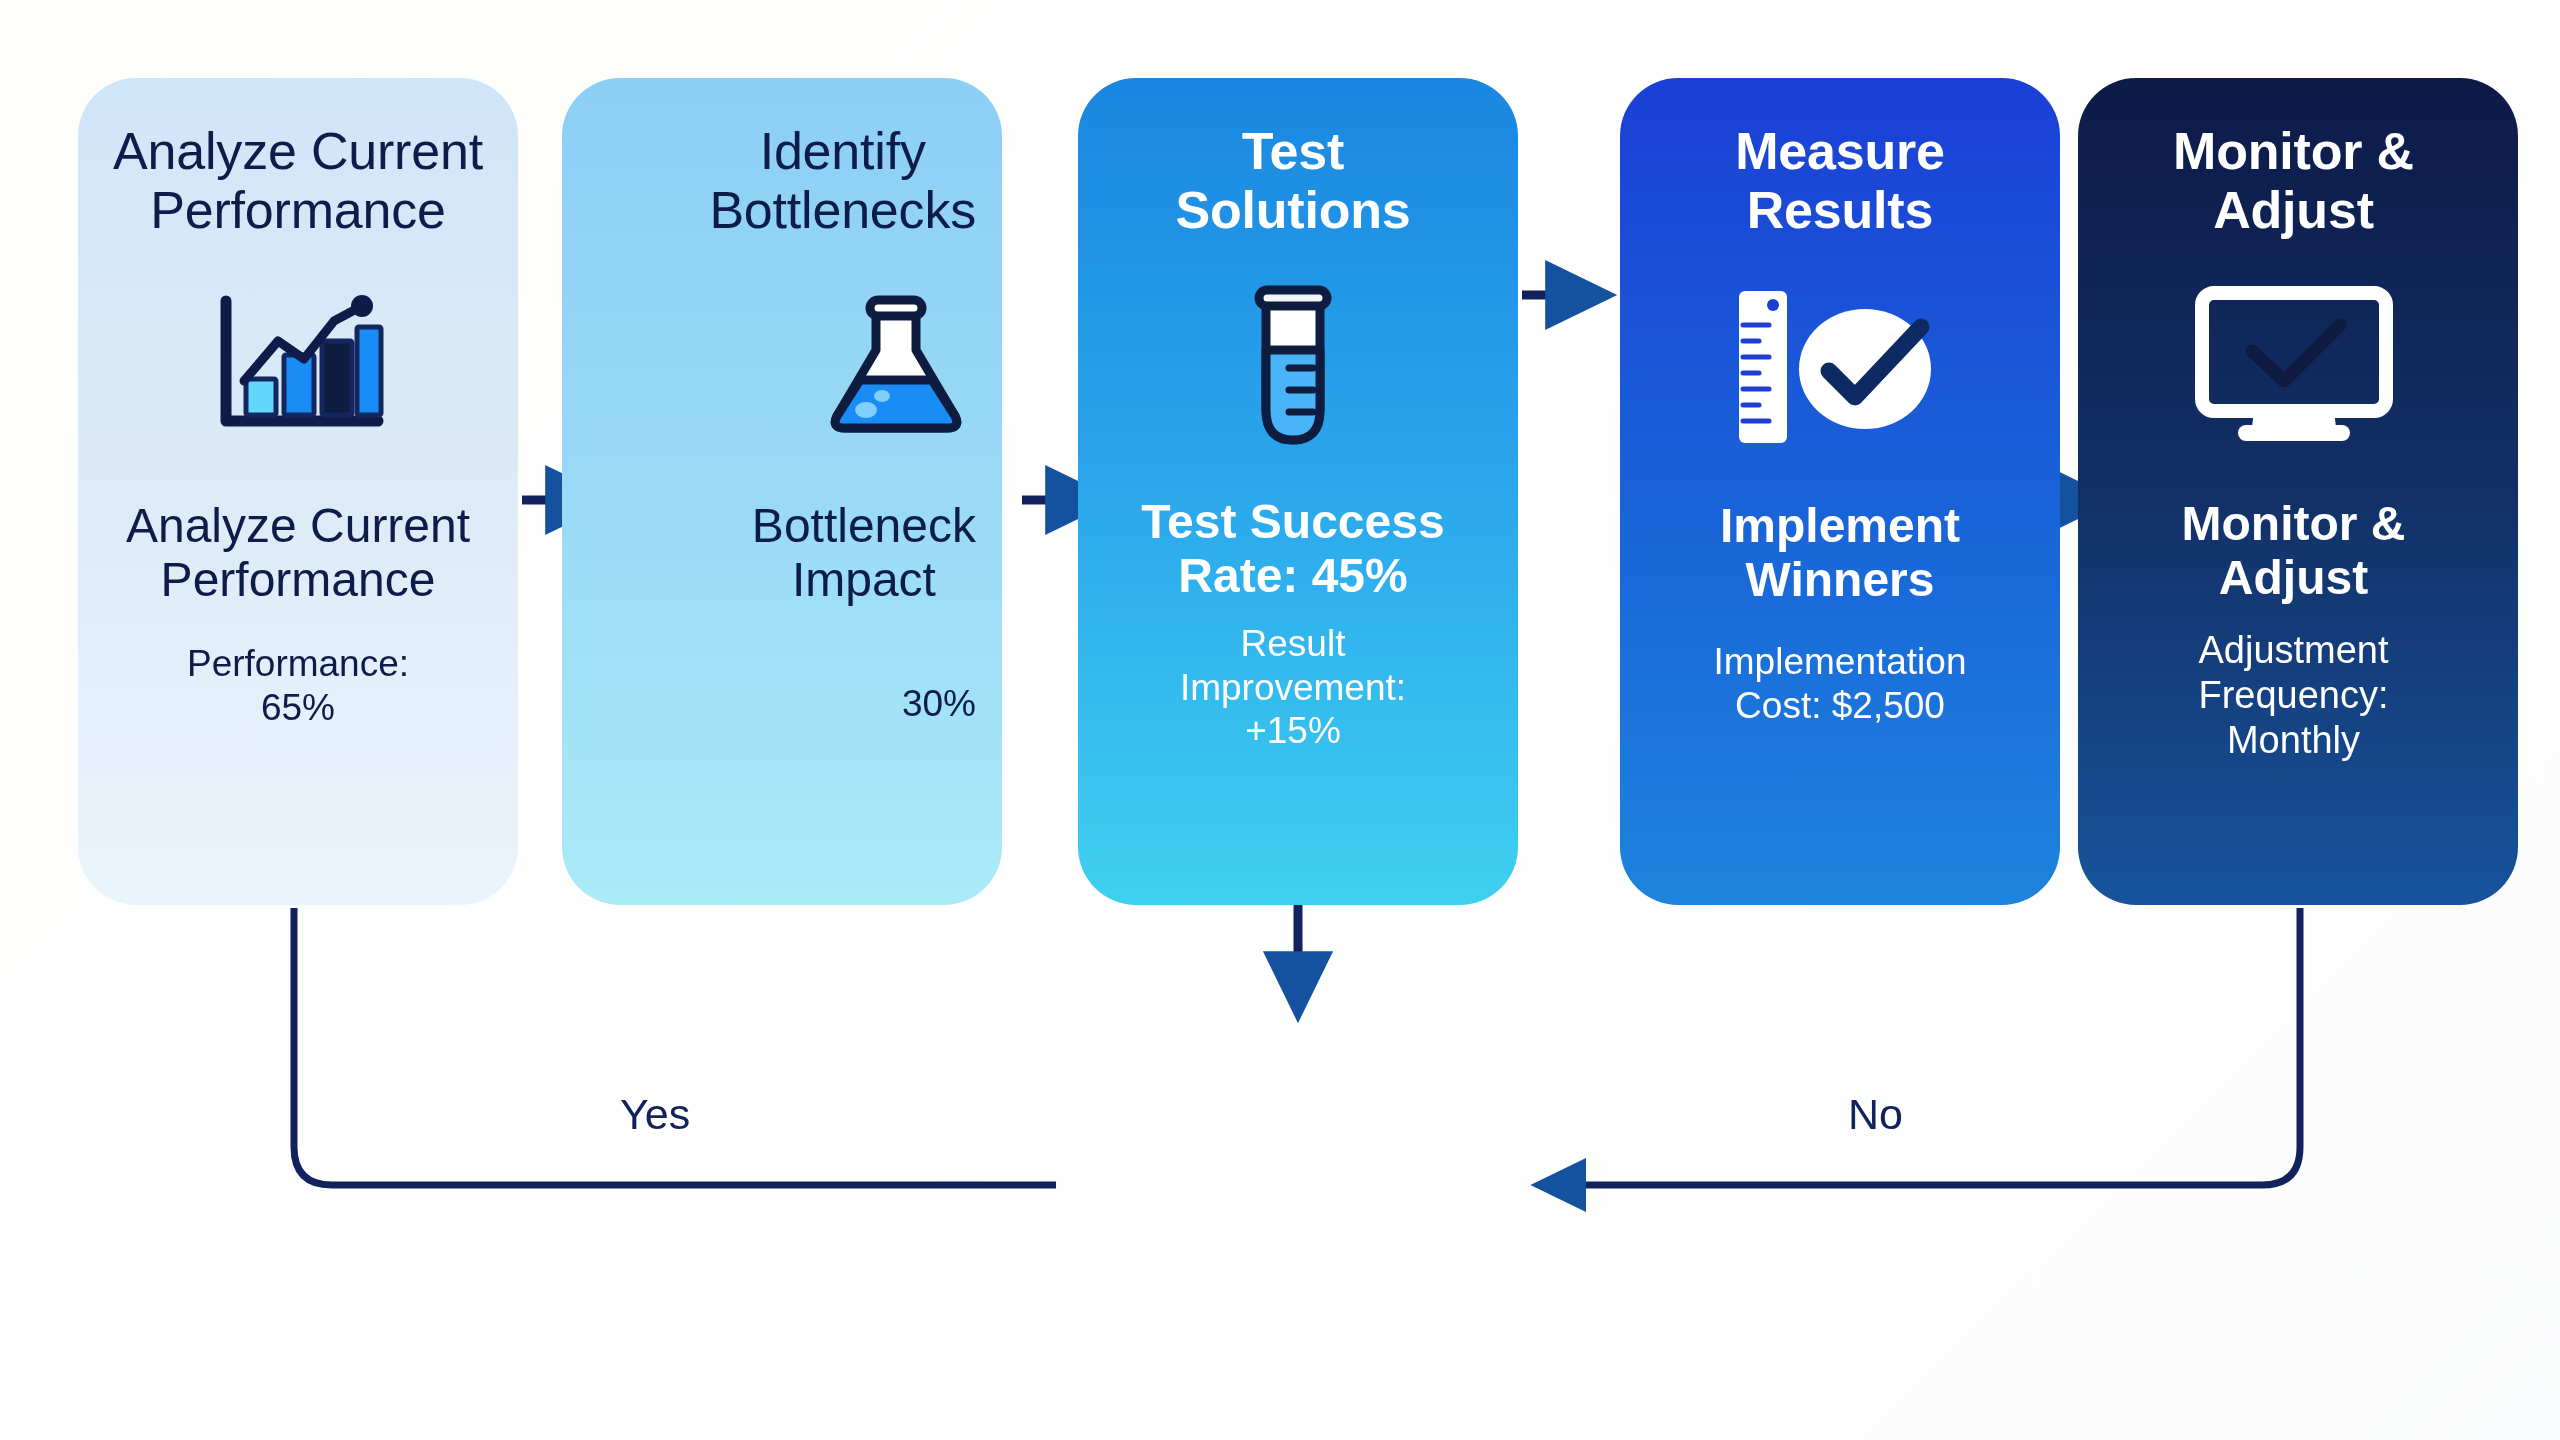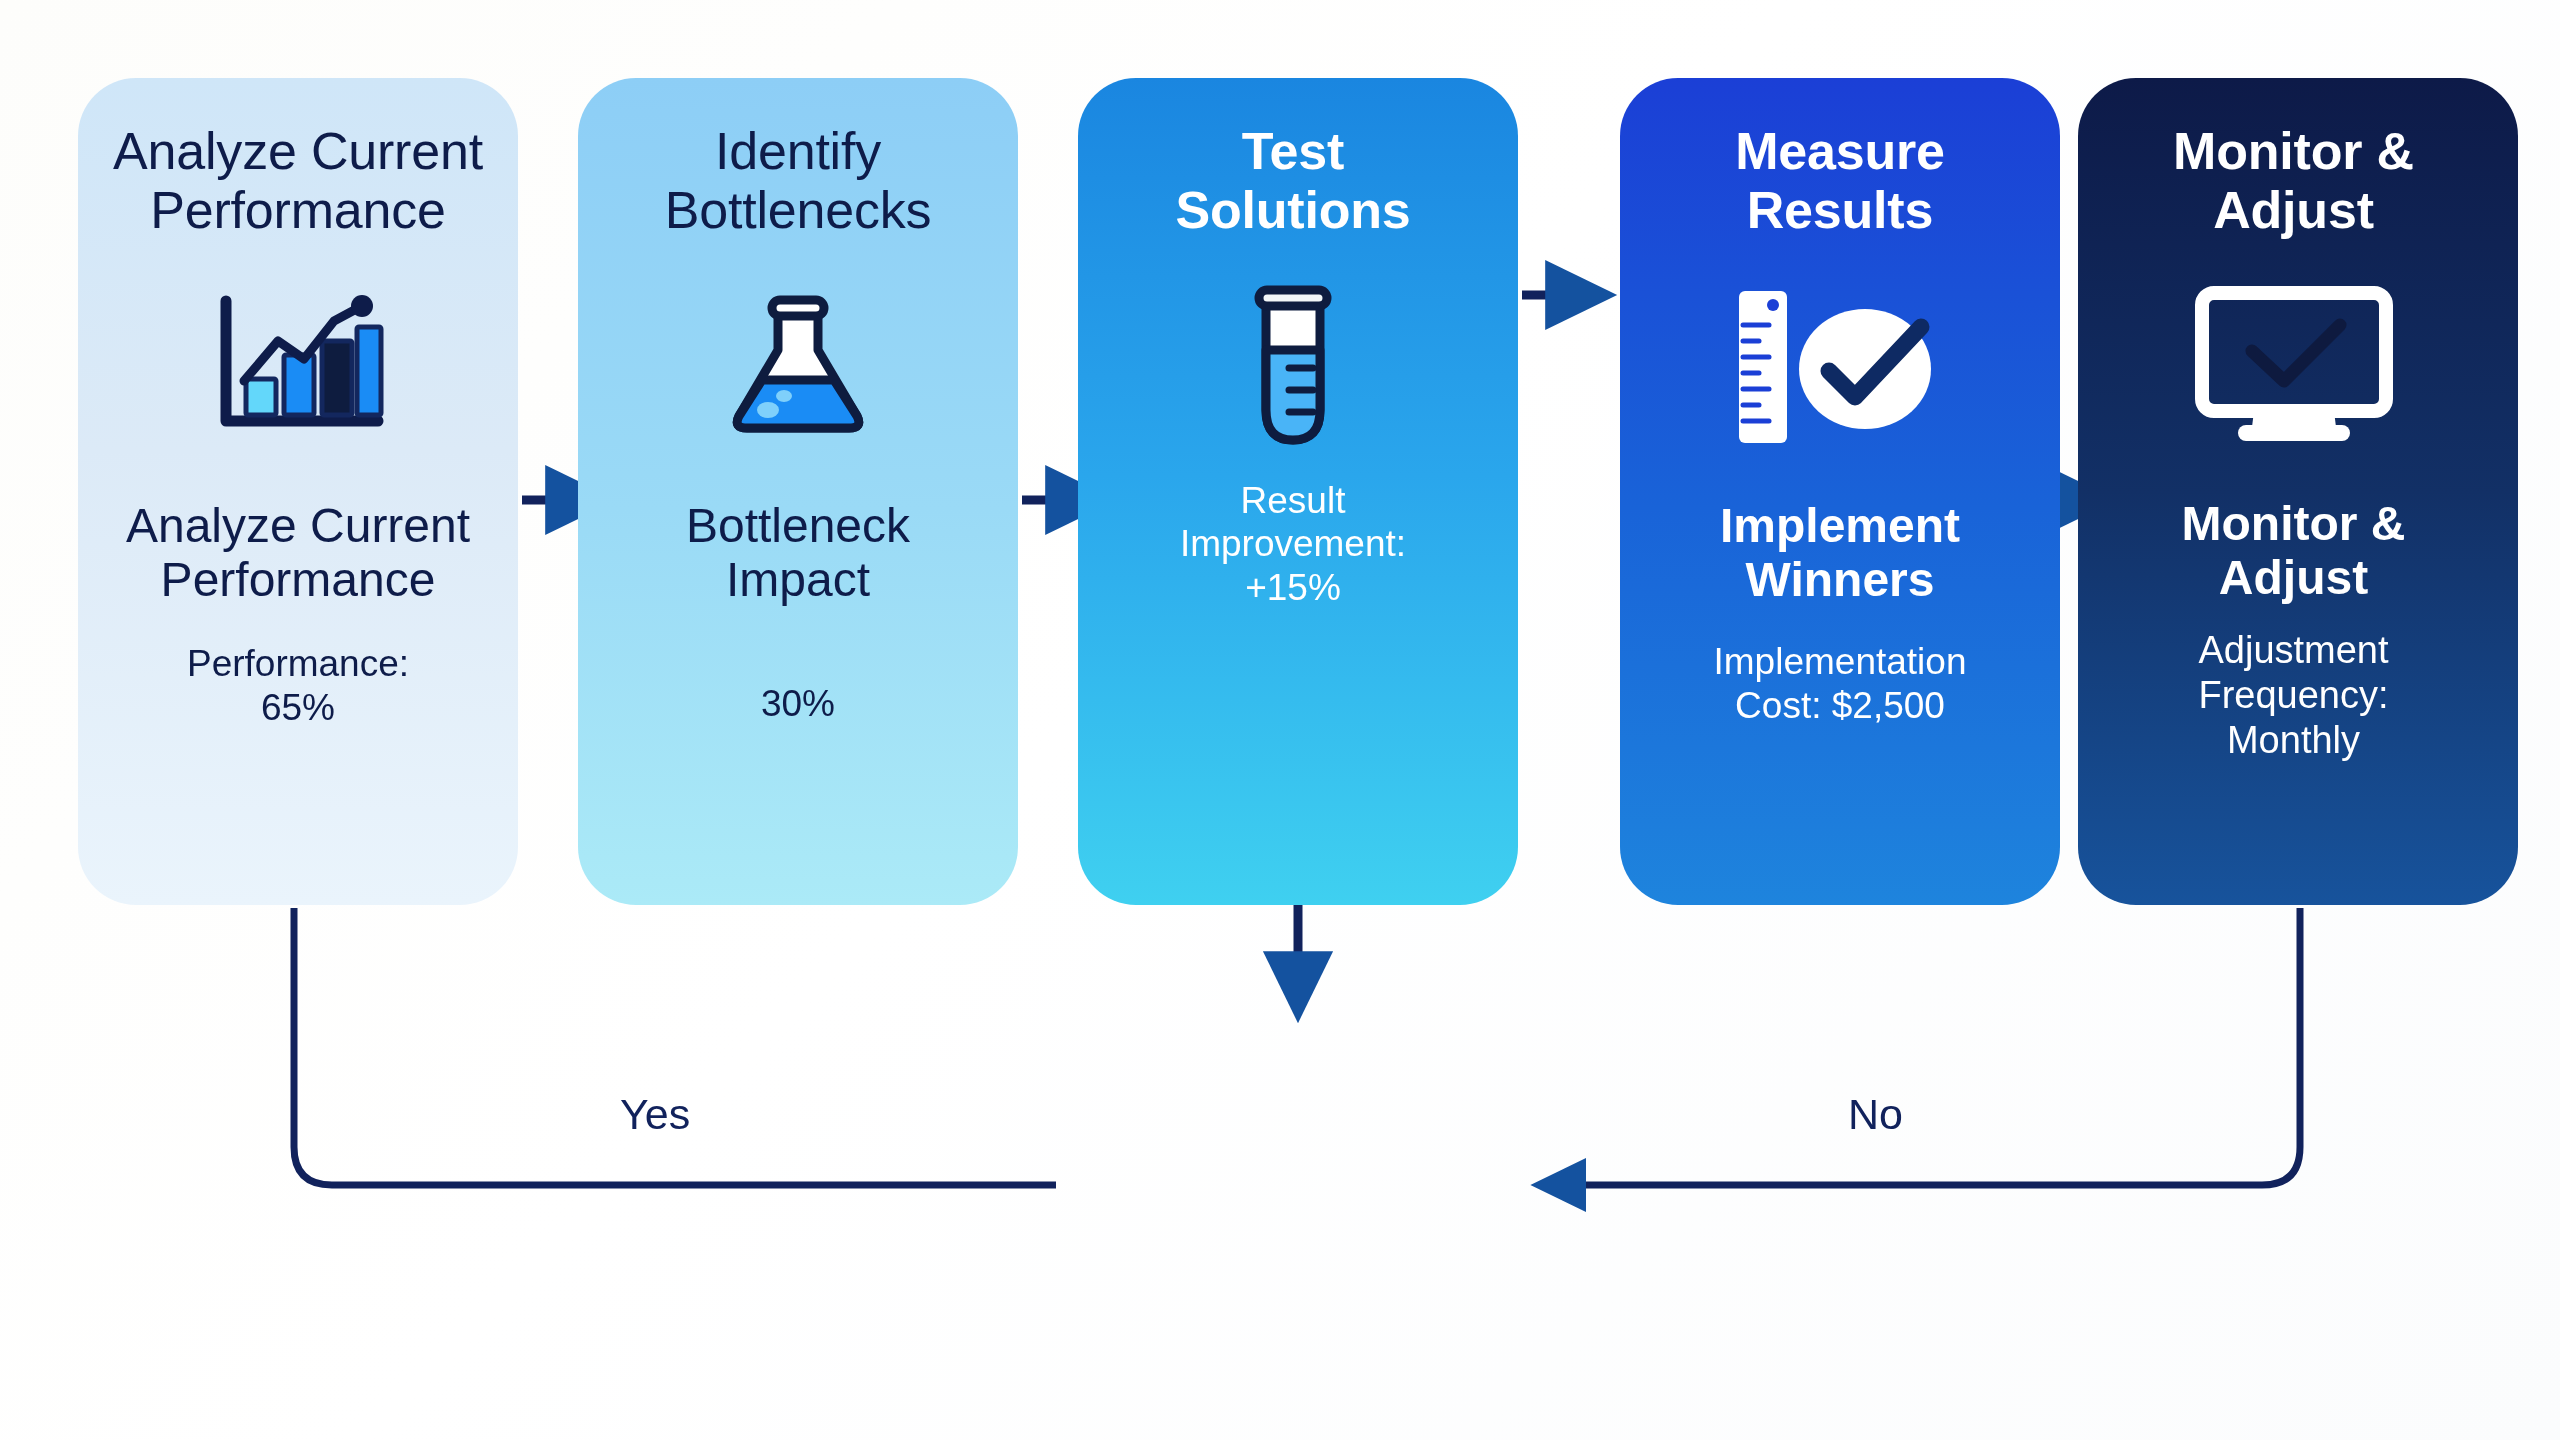--- a/index.html
+++ b/index.html
@@ -71,23 +71,24 @@
 
   
   .card.c1 {
     left: 78px;
     background: linear-gradient(180deg, #cfe6f8 0%, #dceaf7 45%, #eaf4fc 100%);
     color: #0e1c4a;
   }
   .card.c1 .card-metric-sub { margin-top: 34px; }
 
   .card.c2 {
-    left: 578px;
+    left: 562px;
     background: linear-gradient(180deg, #8dcef6 0%, #9adaf6 52%, #abeaf7 100%);
     color: #0e1c4a;
+    align-items: flex-end;
   }
   .card.c2 .card-metric-sub { margin-top: 74px; }
 
   .card.c3 {
     left: 1078px;
     background: linear-gradient(180deg, #1a86e0 0%, #2aa6ec 48%, #3fd0f0 100%);
     color: #ffffff;
     padding-left: 16px;
   }
   .card.c3 .card-title,
@@ -230,20 +231,22 @@
       <svg width="120" height="175" viewBox="0 0 120 175">
         <path d="M33,20 L87,20 L87,130 Q87,160 60,160 Q33,160 33,130 Z" fill="#ffffff" stroke="#0e1c3f" stroke-width="9" stroke-linejoin="round"></path>
         <path d="M33,70 L87,70 L87,130 Q87,160 60,160 Q33,160 33,130 Z" fill="#49b4f7"></path>
         <path d="M33,70 L87,70 L87,130 Q87,160 60,160 Q33,160 33,130 Z" fill="none" stroke="#0e1c3f" stroke-width="9" stroke-linejoin="round"></path>
         <rect x="26" y="10" width="68" height="16" rx="8" fill="#f2f6f8" stroke="#0e1c3f" stroke-width="9"></rect>
         <line x1="56" y1="88" x2="80" y2="88" stroke="#0e1c3f" stroke-width="7" stroke-linecap="round"></line>
         <line x1="56" y1="110" x2="80" y2="110" stroke="#0e1c3f" stroke-width="7" stroke-linecap="round"></line>
         <line x1="56" y1="132" x2="80" y2="132" stroke="#0e1c3f" stroke-width="7" stroke-linecap="round"></line>
       </svg>
     </div>
+    <div class="card-metric-main">Test Success
+Rate: 45%</div>
     <div class="card-metric-sub">Result
 Improvement:
 +15%</div>
   </div>
 
   <div class="card c4">
     <div class="card-title">Measure
 Results</div>
     <div class="card-icon">
       <svg width="230" height="170" viewBox="0 0 230 170">

